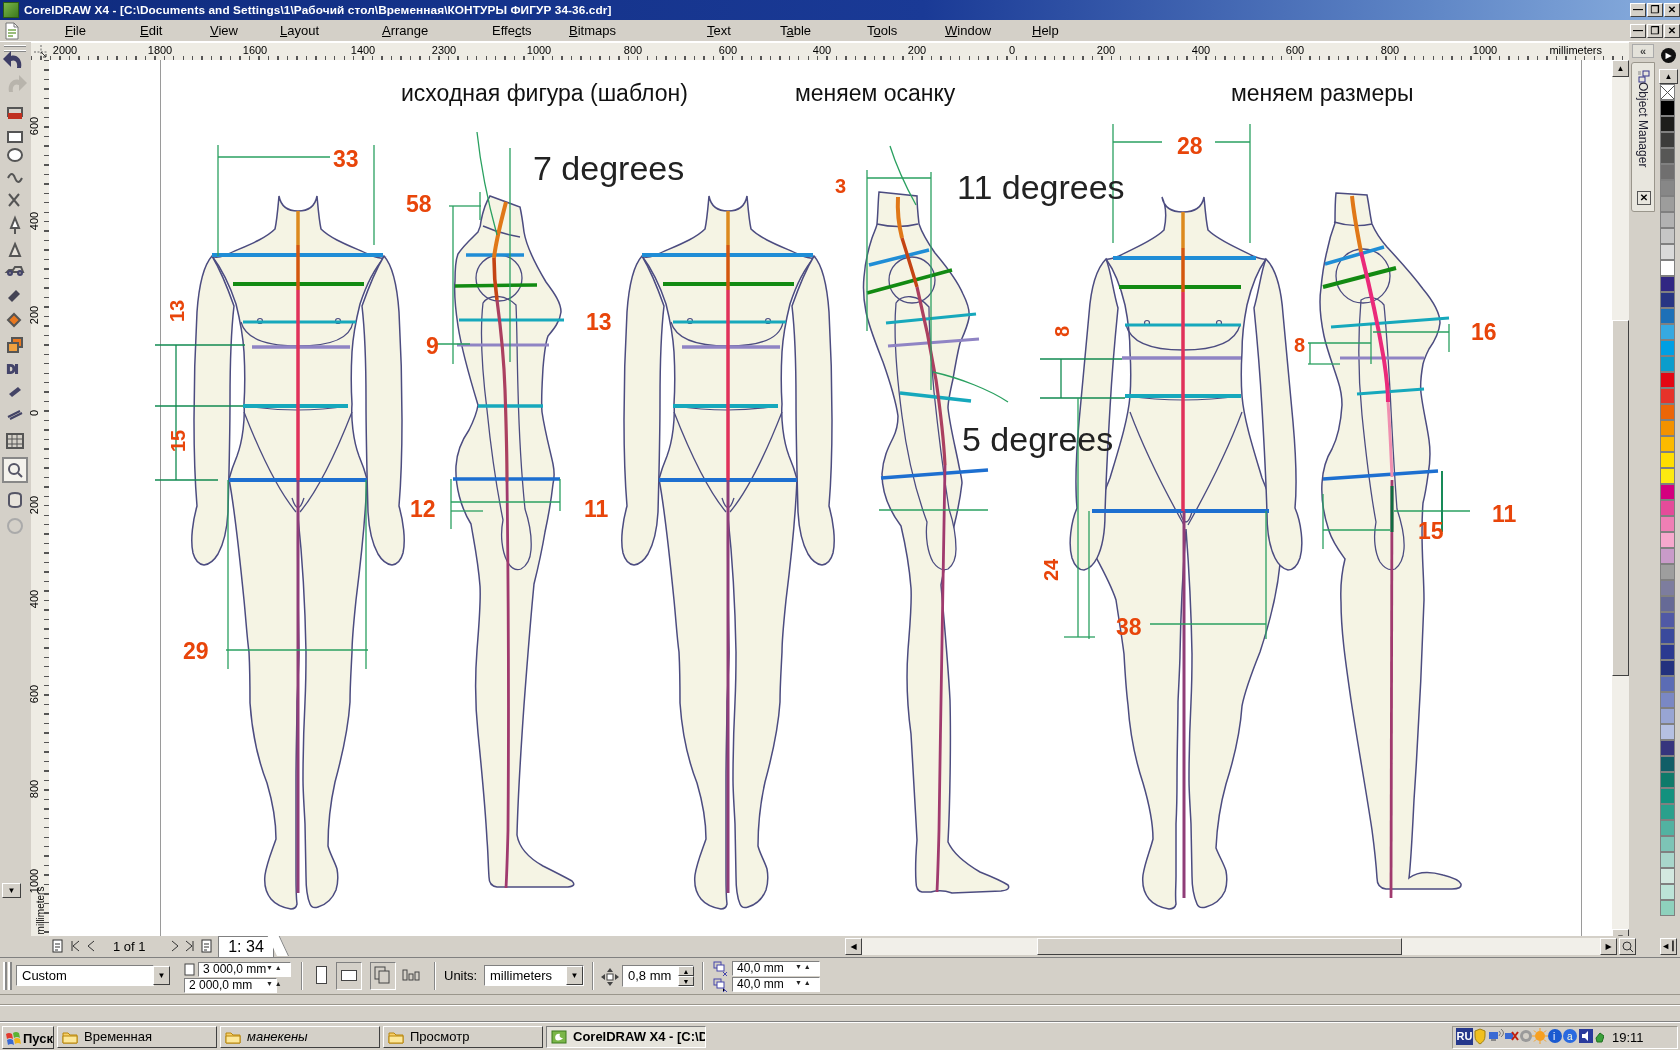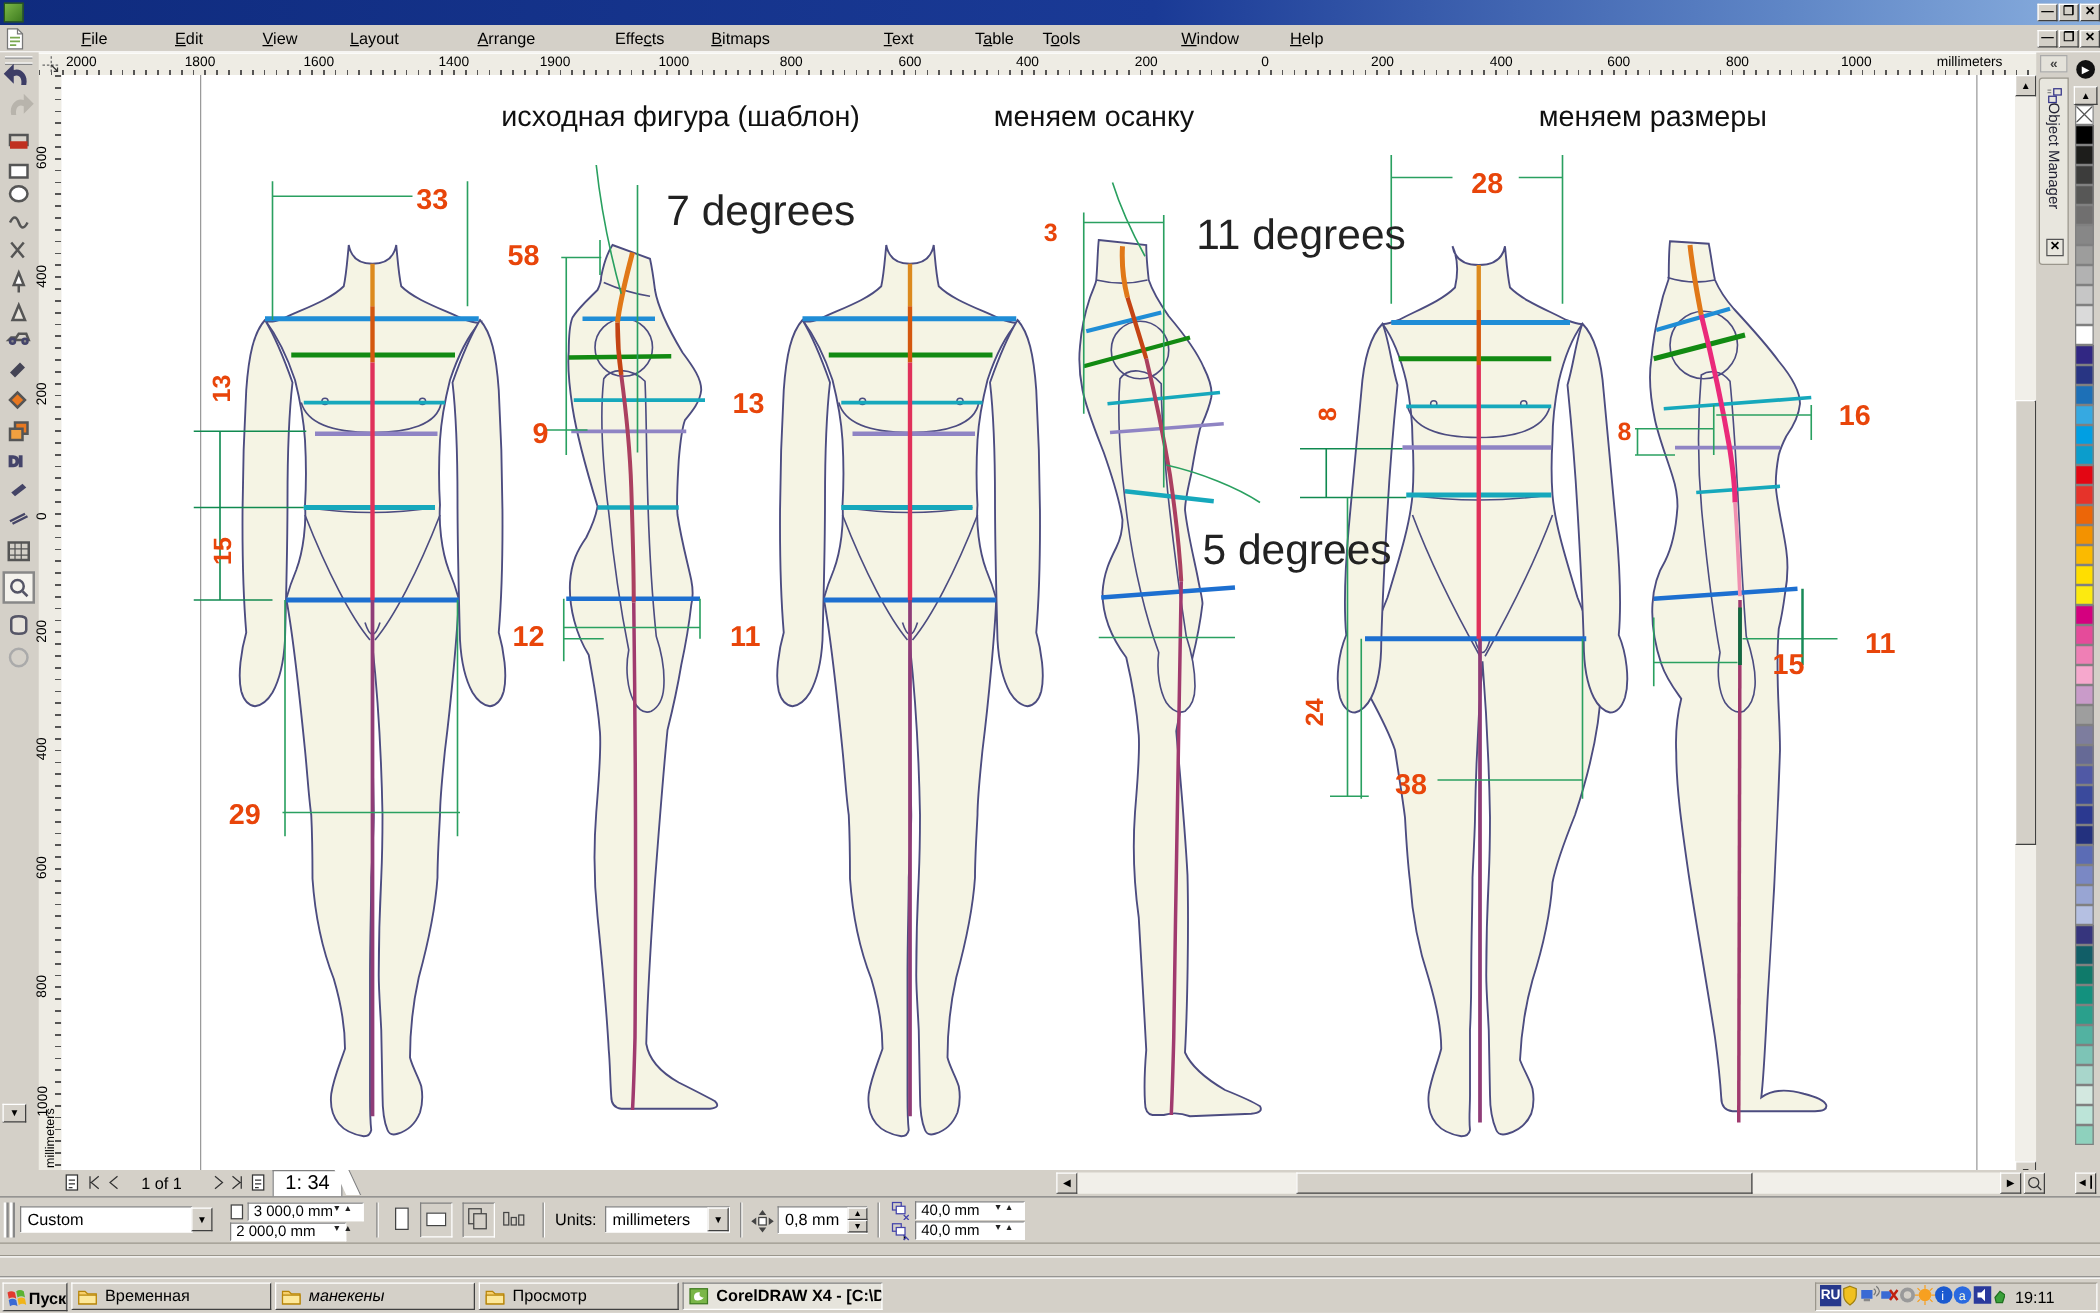--- a/index.html
+++ b/index.html
@@ -44,41 +44,42 @@
   .tbtn { position:absolute; top:3px; height:22px; border:1px solid; border-color:#fff #404040 #404040 #fff;
      font-size:13px; line-height:20px; padding-left:26px; background:#d4d0c8; white-space:nowrap; overflow:hidden;}
   .ticon { position:absolute; left:4px; top:3px; width:16px; height:14px; }
 </style>
 </head>
 <body>
 <div id="root">
 
   <div class="abs" id="titlebar">
     <div class="abs" style="left:3px;top:2px;width:16px;height:16px;background:linear-gradient(135deg,#7ab648,#3d7a1e);border:1px solid #2c5c12"></div>
+    <div class="ttl">CorelDRAW X4 - [C:\Documents and Settings\1\Рабочий стол\Временная\КОНТУРЫ ФИГУР 34-36.cdr]</div>
     <div class="winbtn" style="left:1630px;top:3px;">—</div>
     <div class="winbtn" style="left:1647px;top:3px;">❐</div>
     <div class="winbtn" style="left:1664px;top:3px;">✕</div>
   </div>
 
   <div class="abs" id="menubar">
     <svg width="18" height="18" style="position:absolute;left:3px;top:2px">
         <path d="M3,1 h8 l4,4 v12 h-12 Z" fill="#fff" stroke="#777"></path>
         <path d="M11,1 v4 h4" fill="none" stroke="#777"></path>
         <path d="M5,8 h8 M5,11 h8 M5,14 h5" stroke="#7aa850" stroke-width="1.4"></path>
       </svg>
     <div class="mitem" style="left:65px"><u>F</u>ile</div>
     <div class="mitem" style="left:140px"><u>E</u>dit</div>
     <div class="mitem" style="left:210px"><u>V</u>iew</div>
     <div class="mitem" style="left:280px"><u>L</u>ayout</div>
     <div class="mitem" style="left:382px"><u>A</u>rrange</div>
     <div class="mitem" style="left:492px">Effe<u>c</u>ts</div>
     <div class="mitem" style="left:569px"><u>B</u>itmaps</div>
     <div class="mitem" style="left:707px"><u>T</u>ext</div>
     <div class="mitem" style="left:780px">T<u>a</u>ble</div>
-    <div class="mitem" style="left:834px">T<u>o</u>ols</div>
+    <div class="mitem" style="left:867px">T<u>o</u>ols</div>
     <div class="mitem" style="left:945px"><u>W</u>indow</div>
     <div class="mitem" style="left:1032px"><u>H</u>elp</div>
     <div class="winbtn" style="left:1630px;top:4px;">—</div>
     <div class="winbtn" style="left:1647px;top:4px;">❐</div>
     <div class="winbtn" style="left:1664px;top:4px;">✕</div>
   </div>
 
   <div class="abs" id="toolbox">
     <div class="abs" style="left:4px;top:3px;width:22px;height:2px;background:#fff;border-bottom:1px solid #888"></div>
     <div class="abs" style="left:4px;top:8px;width:22px;height:2px;background:#fff;border-bottom:1px solid #888"></div>
@@ -114,21 +115,21 @@
       </g>
     </svg>
   </div>
 
   <div class="abs" id="hruler">
     <div class="abs" style="left:0;top:13px;width:1601px;height:5px;background:repeating-linear-gradient(90deg,#444 0 1.4px,transparent 1.4px 9.47px);opacity:.9"></div>
     <div class="rnum" style="left:34px">2000</div>
     <div class="rnum" style="left:129px">1800</div>
     <div class="rnum" style="left:224px">1600</div>
     <div class="rnum" style="left:332px">1400</div>
-    <div class="rnum" style="left:413px">1900</div>
+    <div class="rnum" style="left:413px">2300</div>
     <div class="rnum" style="left:508px">1000</div>
     <div class="rnum" style="left:602px">800</div>
     <div class="rnum" style="left:697px">600</div>
     <div class="rnum" style="left:791px">400</div>
     <div class="rnum" style="left:886px">200</div>
     <div class="rnum" style="left:981px">0</div>
     <div class="rnum" style="left:1075px">200</div>
     <div class="rnum" style="left:1170px">400</div>
     <div class="rnum" style="left:1264px">600</div>
     <div class="rnum" style="left:1359px">800</div>

